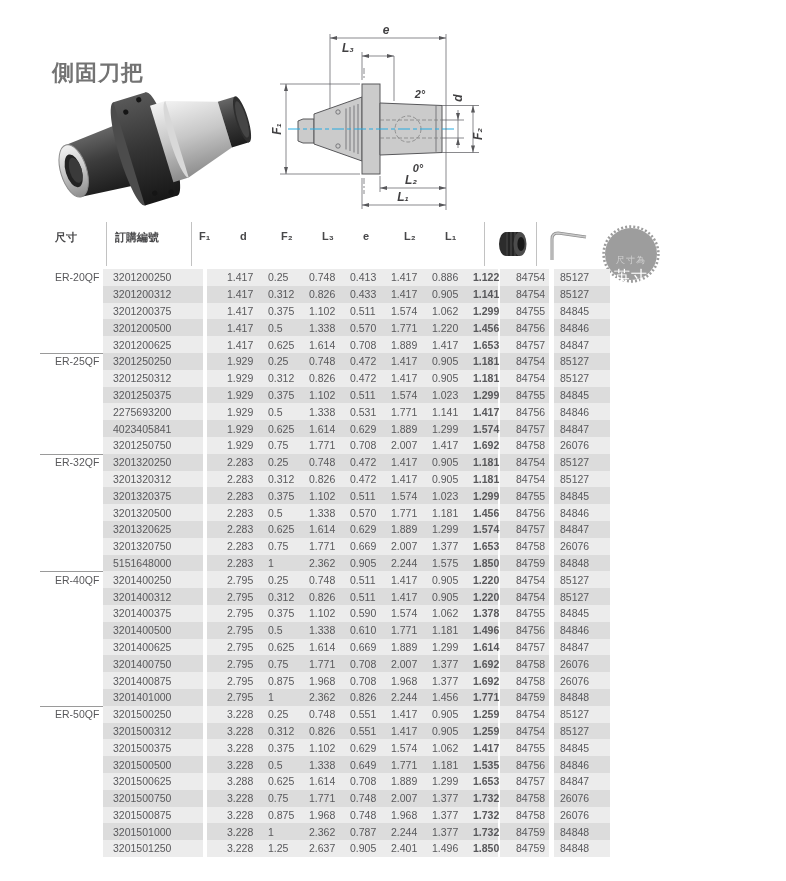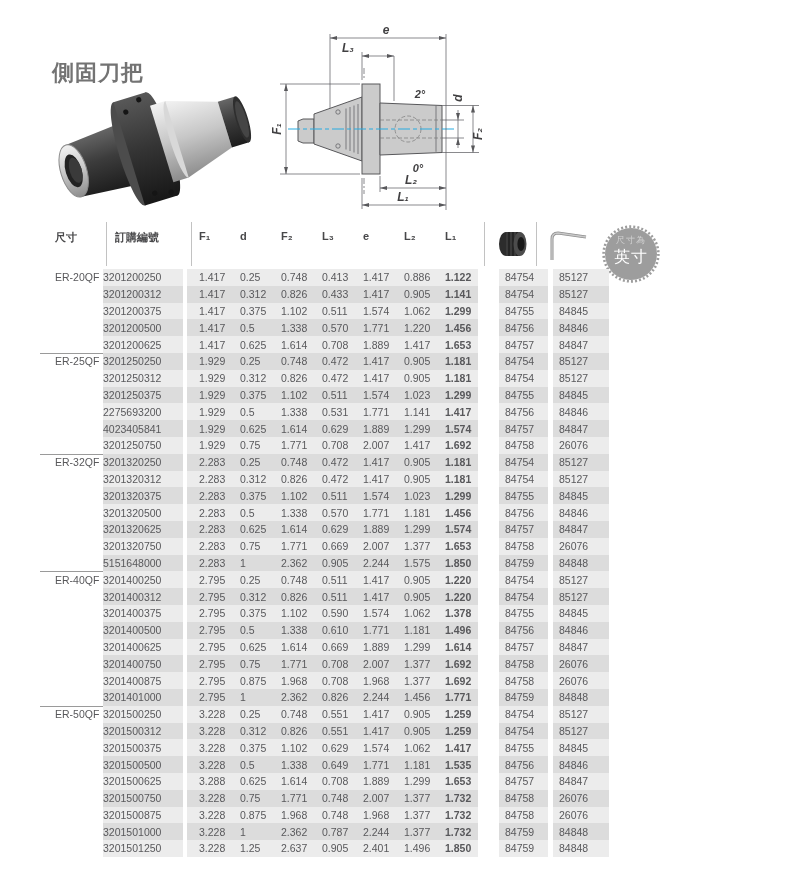--- a/index.html
+++ b/index.html
@@ -31,33 +31,33 @@
   .h-divider { position:absolute; top:0; width:1px; height:44px; background:#c2c2c2; }
   .hd-1 { left:66px; } .hd-2 { left:151px; } .hd-3 { left:444px; } .hd-4 { left:496px; }
   .h-icon { position:absolute; top:4px; }
   .h-icon.screw { left:453px; }
   .h-icon.hexkey { left:505px; }
 
   .t-body { position:relative; }
   .t-row { display:flex; height:16.8px; align-items:center; font-size:10.5px; color:#58585b; }
   .c-size  { width:63px; flex:none; padding-left:15px; box-sizing:border-box; align-self:stretch; display:flex; align-items:center; }
   .t-row.group-start .c-size { box-shadow: inset 0 1px 0 #9a9a9a; }
-  .c-order { width:80px; flex:none; padding-left:0; box-sizing:border-box; align-self:stretch; display:flex; align-items:center; margin-right:4px; }
-  .c-dims  { width:291px; flex:none; padding-left:12px; box-sizing:border-box; align-self:stretch; display:flex; align-items:center; margin-right:21px; }
+  .c-order { width:100px; flex:none; padding-left:10px; box-sizing:border-box; align-self:stretch; display:flex; align-items:center; margin-right:4px; }
+  .c-dims  { width:291px; flex:none; padding-left:20px; box-sizing:border-box; align-self:stretch; display:flex; align-items:center; margin-right:2px; }
   .c-dims span { width:41px; flex:none; }
   .c-dims span:last-child { width:33px;font-weight:bold; }
-  .c-acc   { width:49px; flex:none; padding-left:6px; box-sizing:border-box; align-self:stretch; display:flex; align-items:center; margin-right:5px; }
+  .c-acc   { width:49px; flex:none; padding-left:16px; box-sizing:border-box; align-self:stretch; display:flex; align-items:center; margin-right:5px; }
   .c-acc2  { width:56px; flex:none; padding-left:6px; box-sizing:border-box; align-self:stretch; display:flex; align-items:center; }
   .t-row:nth-child(odd)  .stripe { background:#ececec; }
   .t-row:nth-child(even) .stripe { background:#dcdcdc; }
 
   
   .badge { position:absolute; left:601px; top:224px; width:60px; height:60px; }
   .badge-text { position:absolute; left:0; top:0; width:60px; height:60px; text-align:center; }
-  .badge-line1 { margin-top:10px; font-size:9px; color:#d0d0d0; letter-spacing:1px; }
+  .badge-line1 { margin-top:30px; font-size:9px; color:#d0d0d0; letter-spacing:1px; }
   .badge-line2 { font-size:16px; color:#ffffff; letter-spacing:1px; }
 </style>
 </head>
 <body>
 
 <div class="page">
 
   <div class="title">側固刀把</div>
 
   <div class="photo-wrap">

